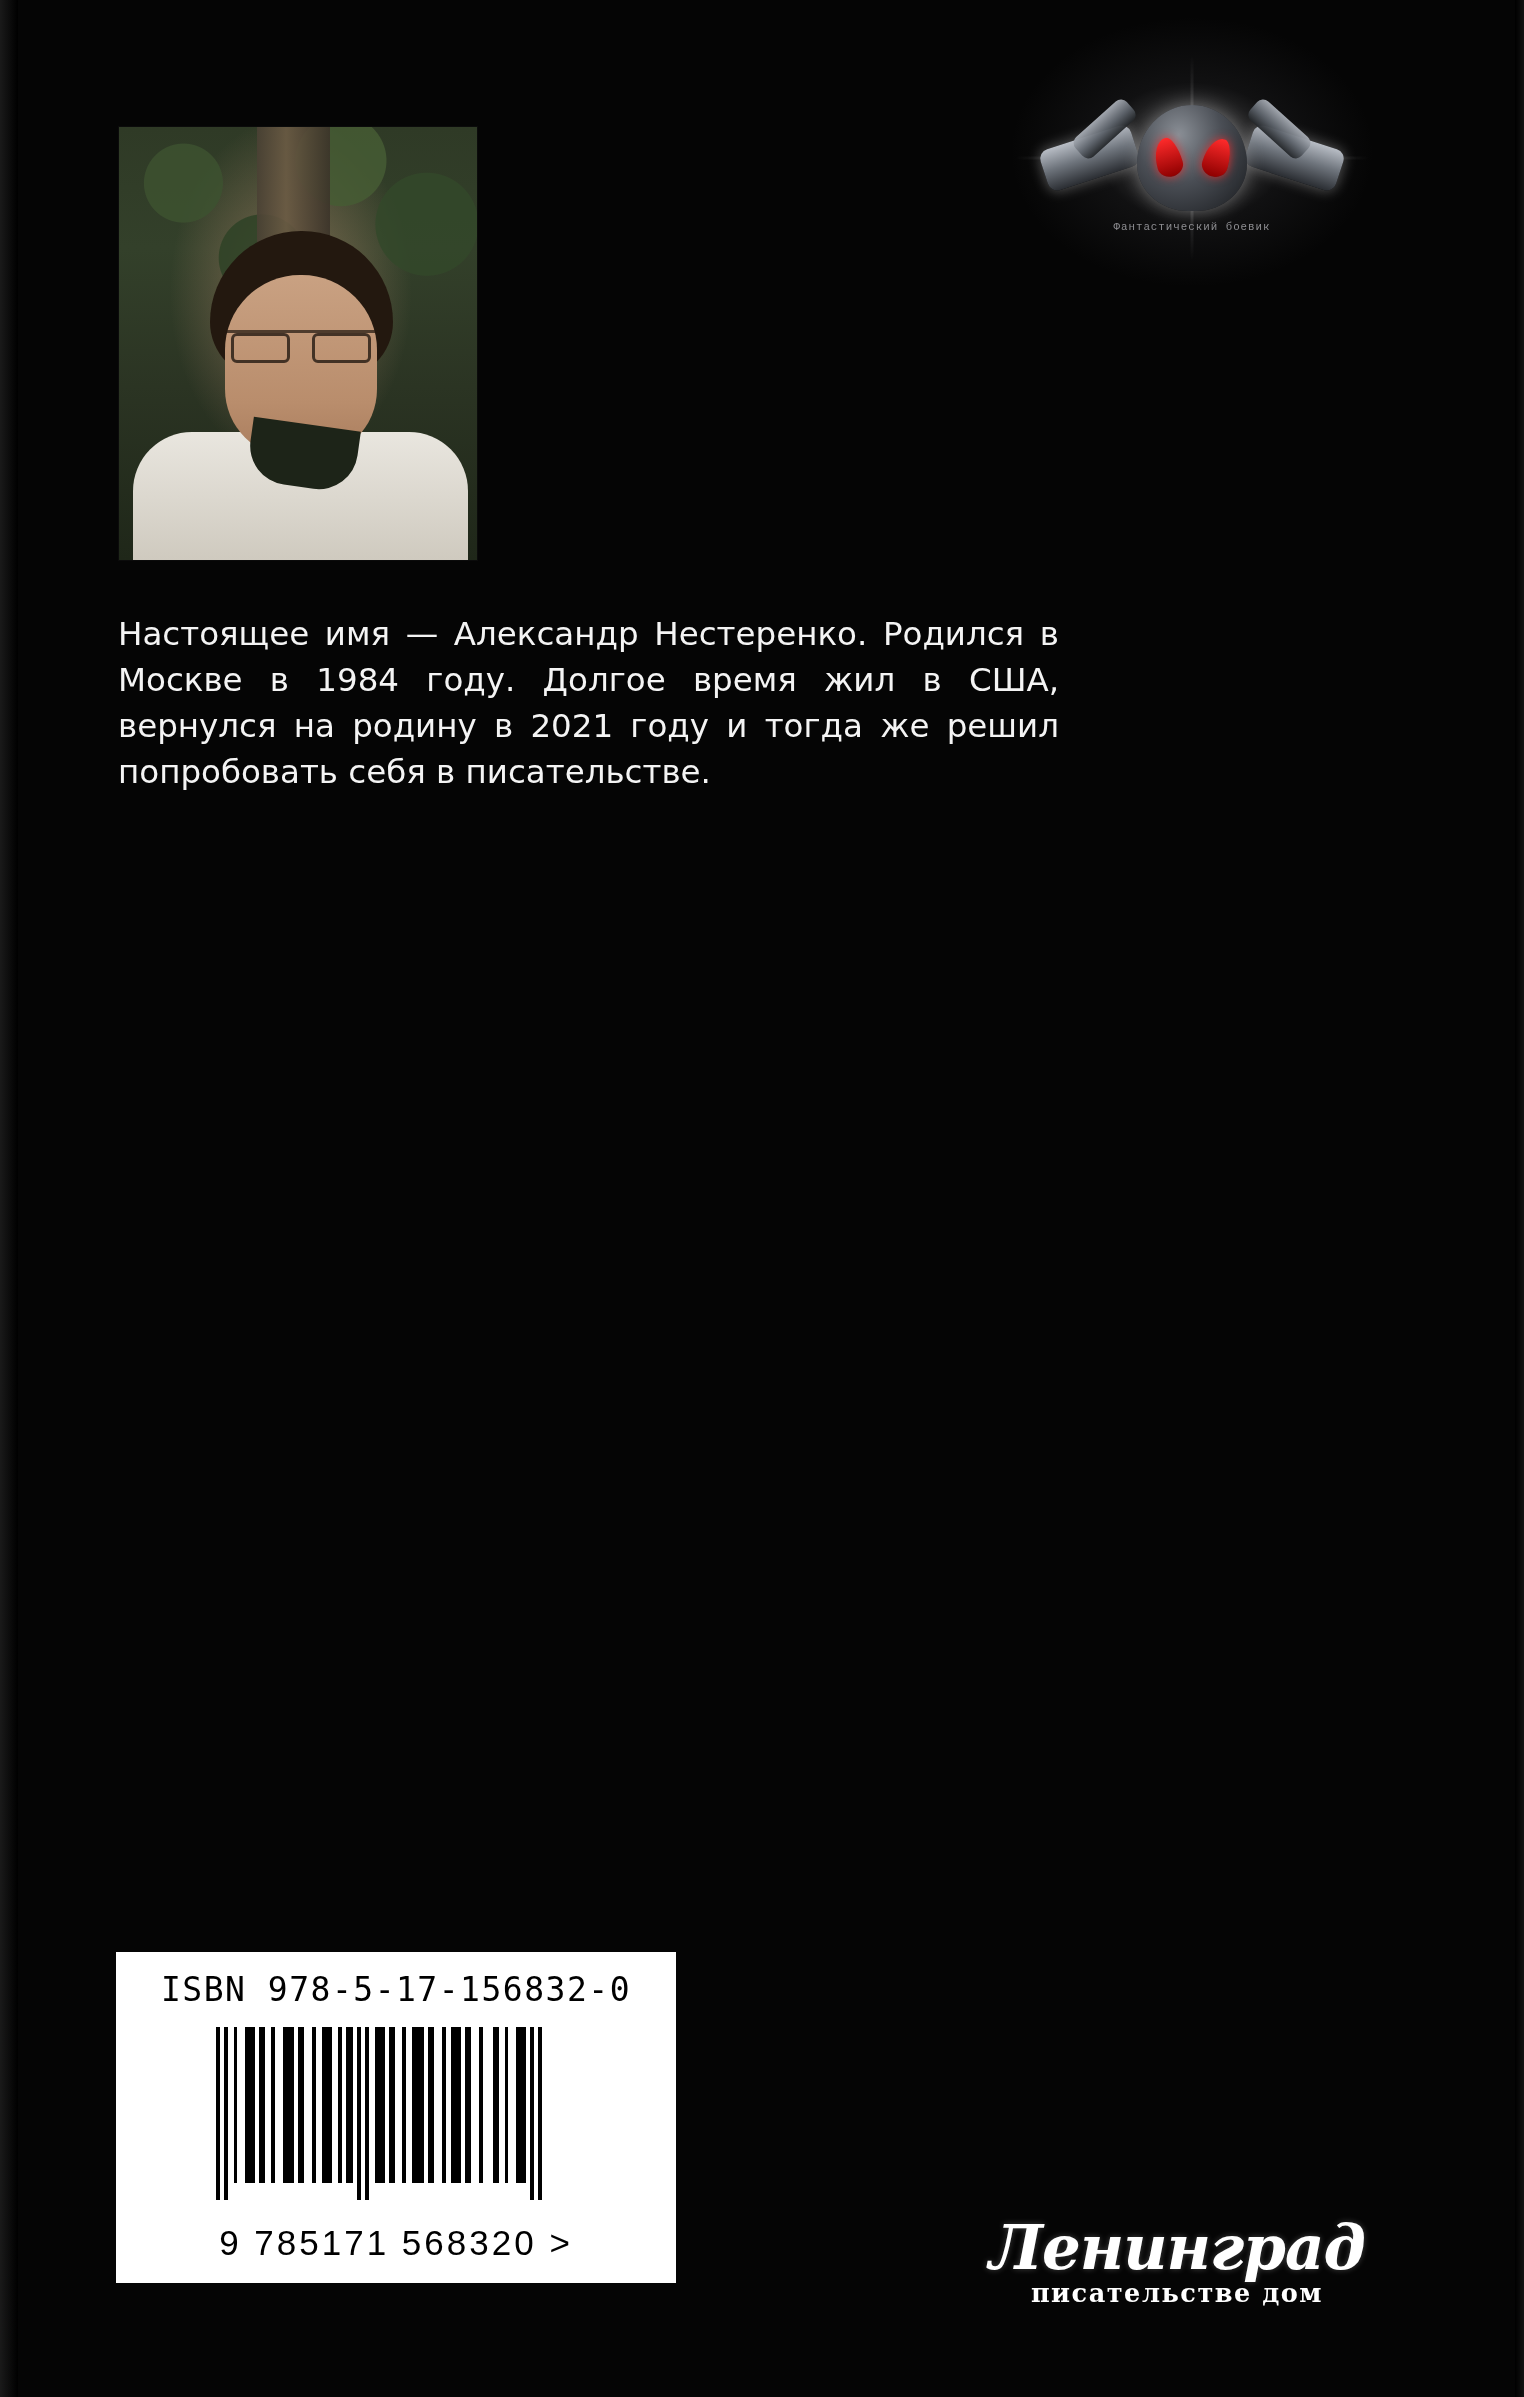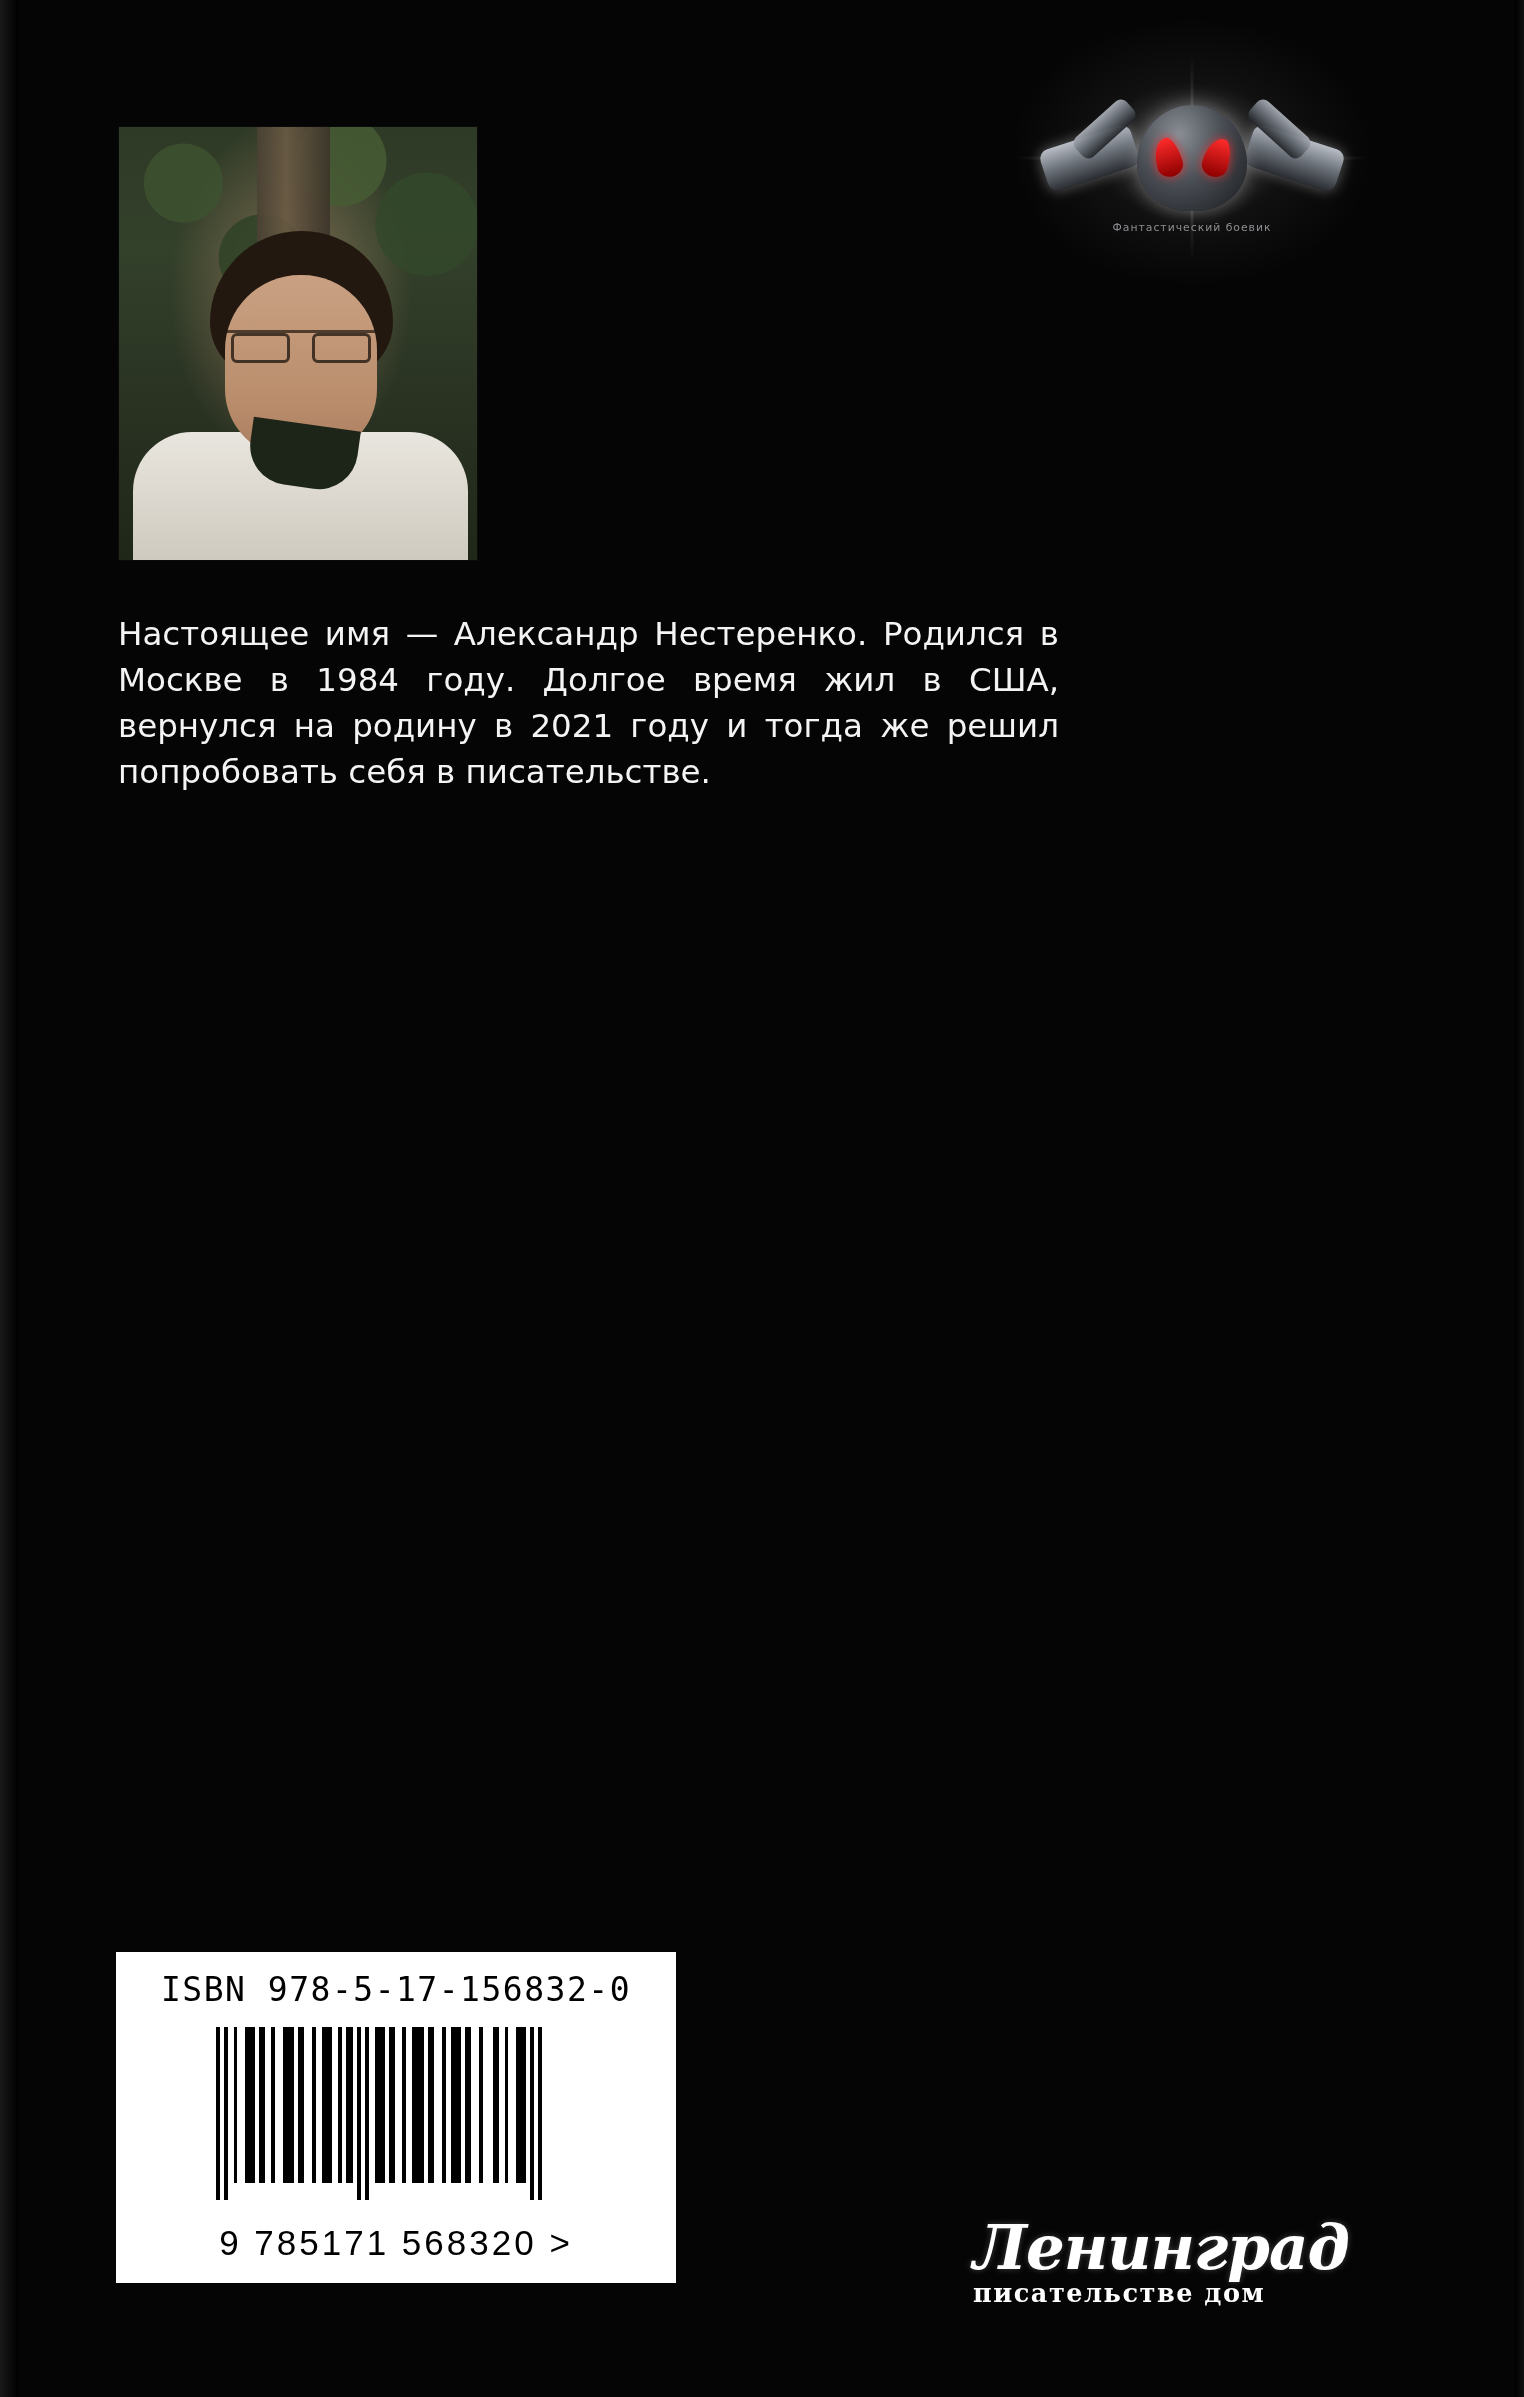--- a/index.html
+++ b/index.html
@@ -212,20 +212,21 @@
   .emblem-arm2.right { right: 85px; transform: rotate(42deg); }
   .emblem-caption {
     position: absolute;
     left: 50%;
     top: 211px;
     transform: translateX(-50%);
     font-size: 10.8px;
     letter-spacing: 1px;
     color: #8e8e92;
     white-space: nowrap;
+    font-family: Liberation Mono, monospace;
   }
 
   
   .barcode-box {
     position: absolute;
     left: 116px;
     top: 1952px;
     width: 560px;
     height: 331px;
     background: #ffffff;
@@ -266,24 +267,24 @@
     color: #000000;
     font-family: Liberation Sans, sans-serif;
     font-size: 35px;
     letter-spacing: 3px;
     white-space: nowrap;
   }
 
   
   .publisher {
     position: absolute;
-    right: 128px;
+    right: 136px;
     bottom: 91px;
     width: 424px;
-    text-align: left;
+    text-align: center;
     line-height: 1;
   }
   .publisher-name {
     font-family: "DejaVu Serif", serif;
     font-weight: 700;
     font-style: italic;
     font-size: 61px;
     color: #ffffff;
     letter-spacing: -1px;
     text-shadow: 0 0 5.9px rgba(255,255,255,.25);

